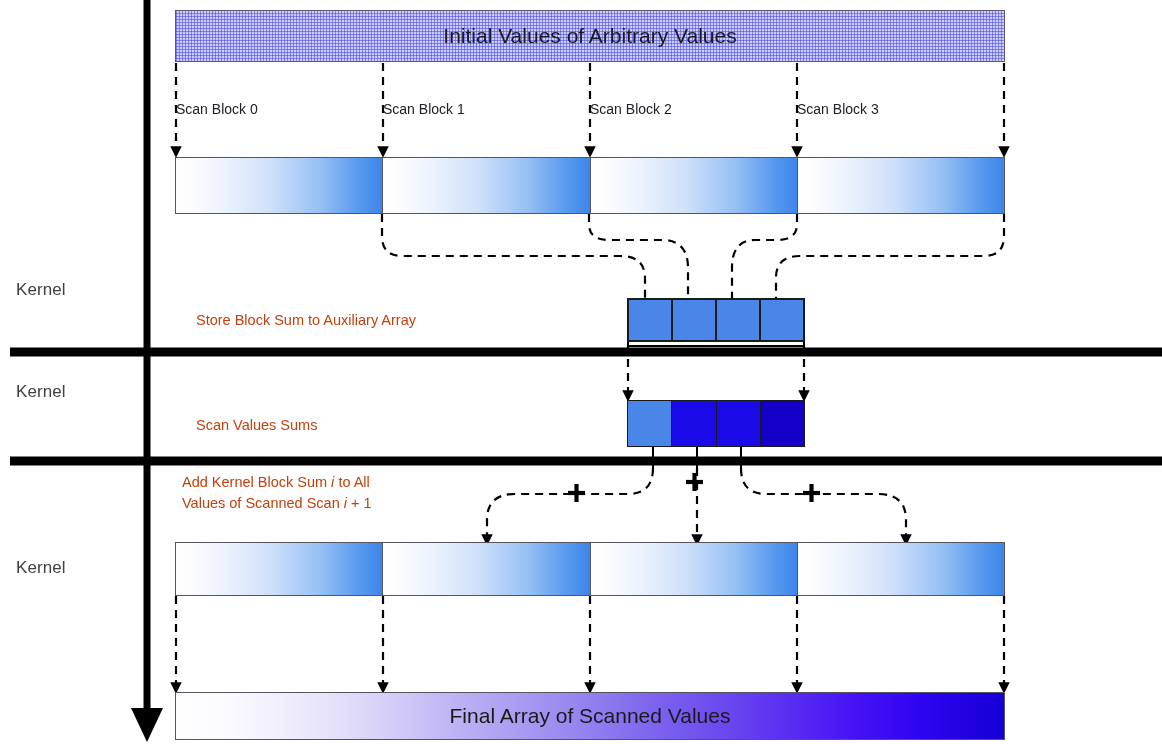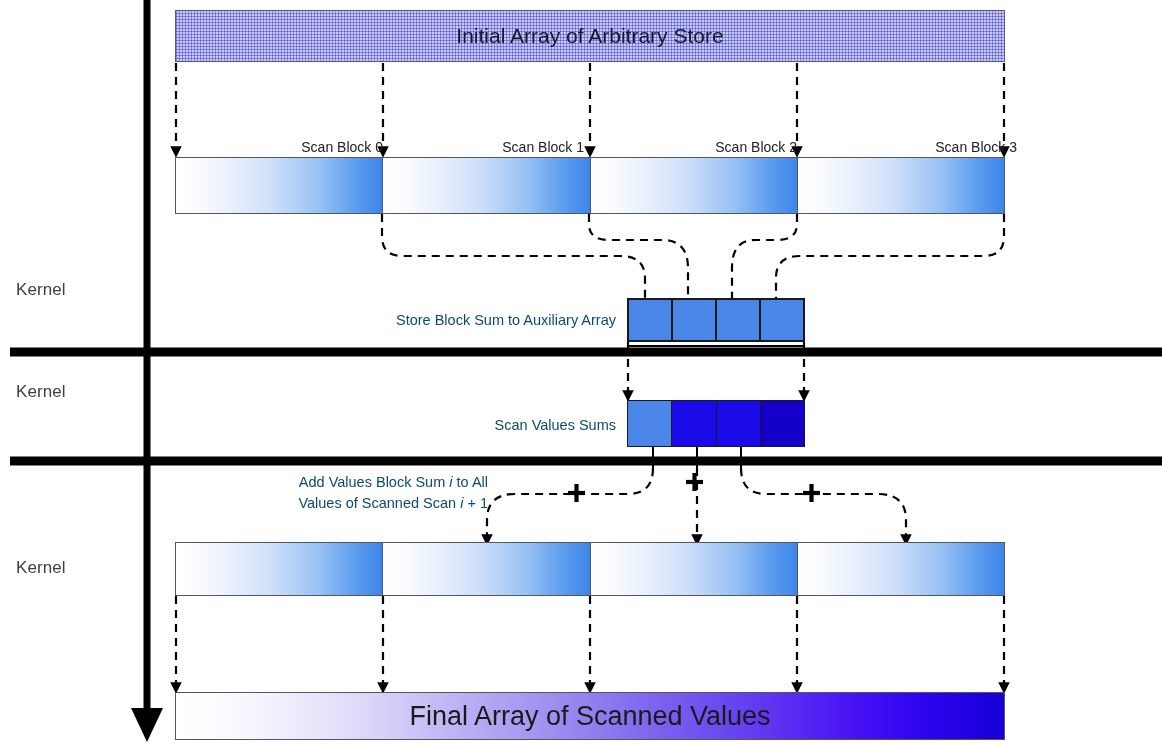--- a/index.html
+++ b/index.html
@@ -35,21 +35,21 @@
     background-size:3px 3px;
     display:flex;align-items:center;justify-content:center;
   }
   .initial-array span{
     font-size:21px;color:#1a1a1a;
   }
 
   
   .scanblock-caption{
     font-size:14px;color:#20202a;
-    text-align:right;white-space:nowrap;margin-top:38px;
+    text-align:left;white-space:nowrap;
   }
 
   
   .grad-row{
     border:1px solid #555560;
     box-sizing:border-box;
     display:flex;
   }
   .grad-cell{
     flex:1 1 0;
@@ -82,40 +82,40 @@
   }
   .sums-cell{
     flex:1 1 0;
     border-right:1px solid #1a1a1a;
     box-sizing:border-box;
   }
   .sums-cell:last-child{border-right:none;}
 
   
   .row-caption{
-    font-size:14.5px;color:#0c4a6e;
-    text-align:right;line-height:1.45;
+    font-size:14.5px;color:#c2410c;
+    text-align:left;line-height:1.45;
     white-space:nowrap;
   }
   .row-caption.multi{white-space:normal;width:300px;}
   .row-caption i{font-style:italic;}
 
   
   .final-array{
     border:1px solid #555560;
     box-sizing:border-box;
     background:linear-gradient(90deg,
       #ffffff 0%, #fbfbff 6%, #f0eefc 13%,
       #e3dffa 20%, #d2caf7 27%, #bdb2f4 34%,
       #a79af1 42%, #9280ef 50%, #7d63ee 58%,
       #6a49ef 66%, #5a2df2 74%, #4612f5 82%,
       #2e04f0 90%, #1500d5 100%);
     display:flex;align-items:center;justify-content:center;
   }
-  .final-array span{font-size:27px;color:#1a1a1a;}
+  .final-array span{font-size:21px;color:#1a1a1a;}
 </style>
 </head>
 <body>
 
 <div id="stage">
 
   <svg id="svg-layer" viewBox="0 0 1162 744">
     <defs>
       <marker id="ah" viewBox="0 0 10 10" refX="5" refY="5" markerWidth="5.2" markerHeight="5.2" orient="auto-start-reverse">
         <path d="M 0 0 L 10 5 L 0 10 z" fill="#000"></path>
@@ -198,25 +198,25 @@
         <line x1="694.5" y1="473" x2="694.5" y2="491"></line>
       </g>
       <g>
         <line x1="803" y1="493" x2="820" y2="493"></line>
         <line x1="811.5" y1="484" x2="811.5" y2="502"></line>
       </g>
     </g>
   </svg>
 
   <div class="abs initial-array">
-    <span>Initial Array of Arbitrary Store</span>
+    <span>Initial Values of Arbitrary Values</span>
   </div>
 
   <div class="abs scanblock-caption" style="left:176px;top:101px;width:207px;">Scan Block 0</div>
-  <div class="abs scanblock-caption" style="left:383px;top:101px;width:186px;padding-left:15px;">Scan Block 1</div>
+  <div class="abs scanblock-caption" style="left:383px;top:101px;width:186px;">Scan Block 1</div>
   <div class="abs scanblock-caption" style="left:590px;top:101px;width:207px;">Scan Block 2</div>
   <div class="abs scanblock-caption" style="left:797px;top:101px;width:220px;">Scan Block 3</div>
 
   <div class="abs grad-row" style="left:175px;top:157px;width:830px;height:57px;">
     <div class="grad-cell"></div>
     <div class="grad-cell"></div>
     <div class="grad-cell"></div>
     <div class="grad-cell"></div>
   </div>
 
@@ -236,21 +236,21 @@
   <div class="abs row-caption" style="left:196px;top:415px;width:420px;">Scan Values Sums</div>
 
   <div class="abs sums-array" style="left:627px;top:400px;width:178px;height:47px;">
     <div class="sums-cell" style="background:#4a86e8;"></div>
     <div class="sums-cell" style="background:#1a0ae8;"></div>
     <div class="sums-cell" style="background:#1a0ae8;"></div>
     <div class="sums-cell" style="background:#1400c8;"></div>
   </div>
 
   <div class="abs row-caption multi" style="left:182px;top:472px;width:306px;">
-    <span>Add Values Block Sum</span>
+    <span>Add Kernel Block Sum</span>
     <i>i</i>
     <span>to All</span><br>
     <span>Values of Scanned Scan</span>
     <i>i</i>
     <span>+ 1</span>
   </div>
 
   <div class="abs grad-row" style="left:175px;top:542px;width:830px;height:54px;">
     <div class="grad-cell"></div>
     <div class="grad-cell"></div>

